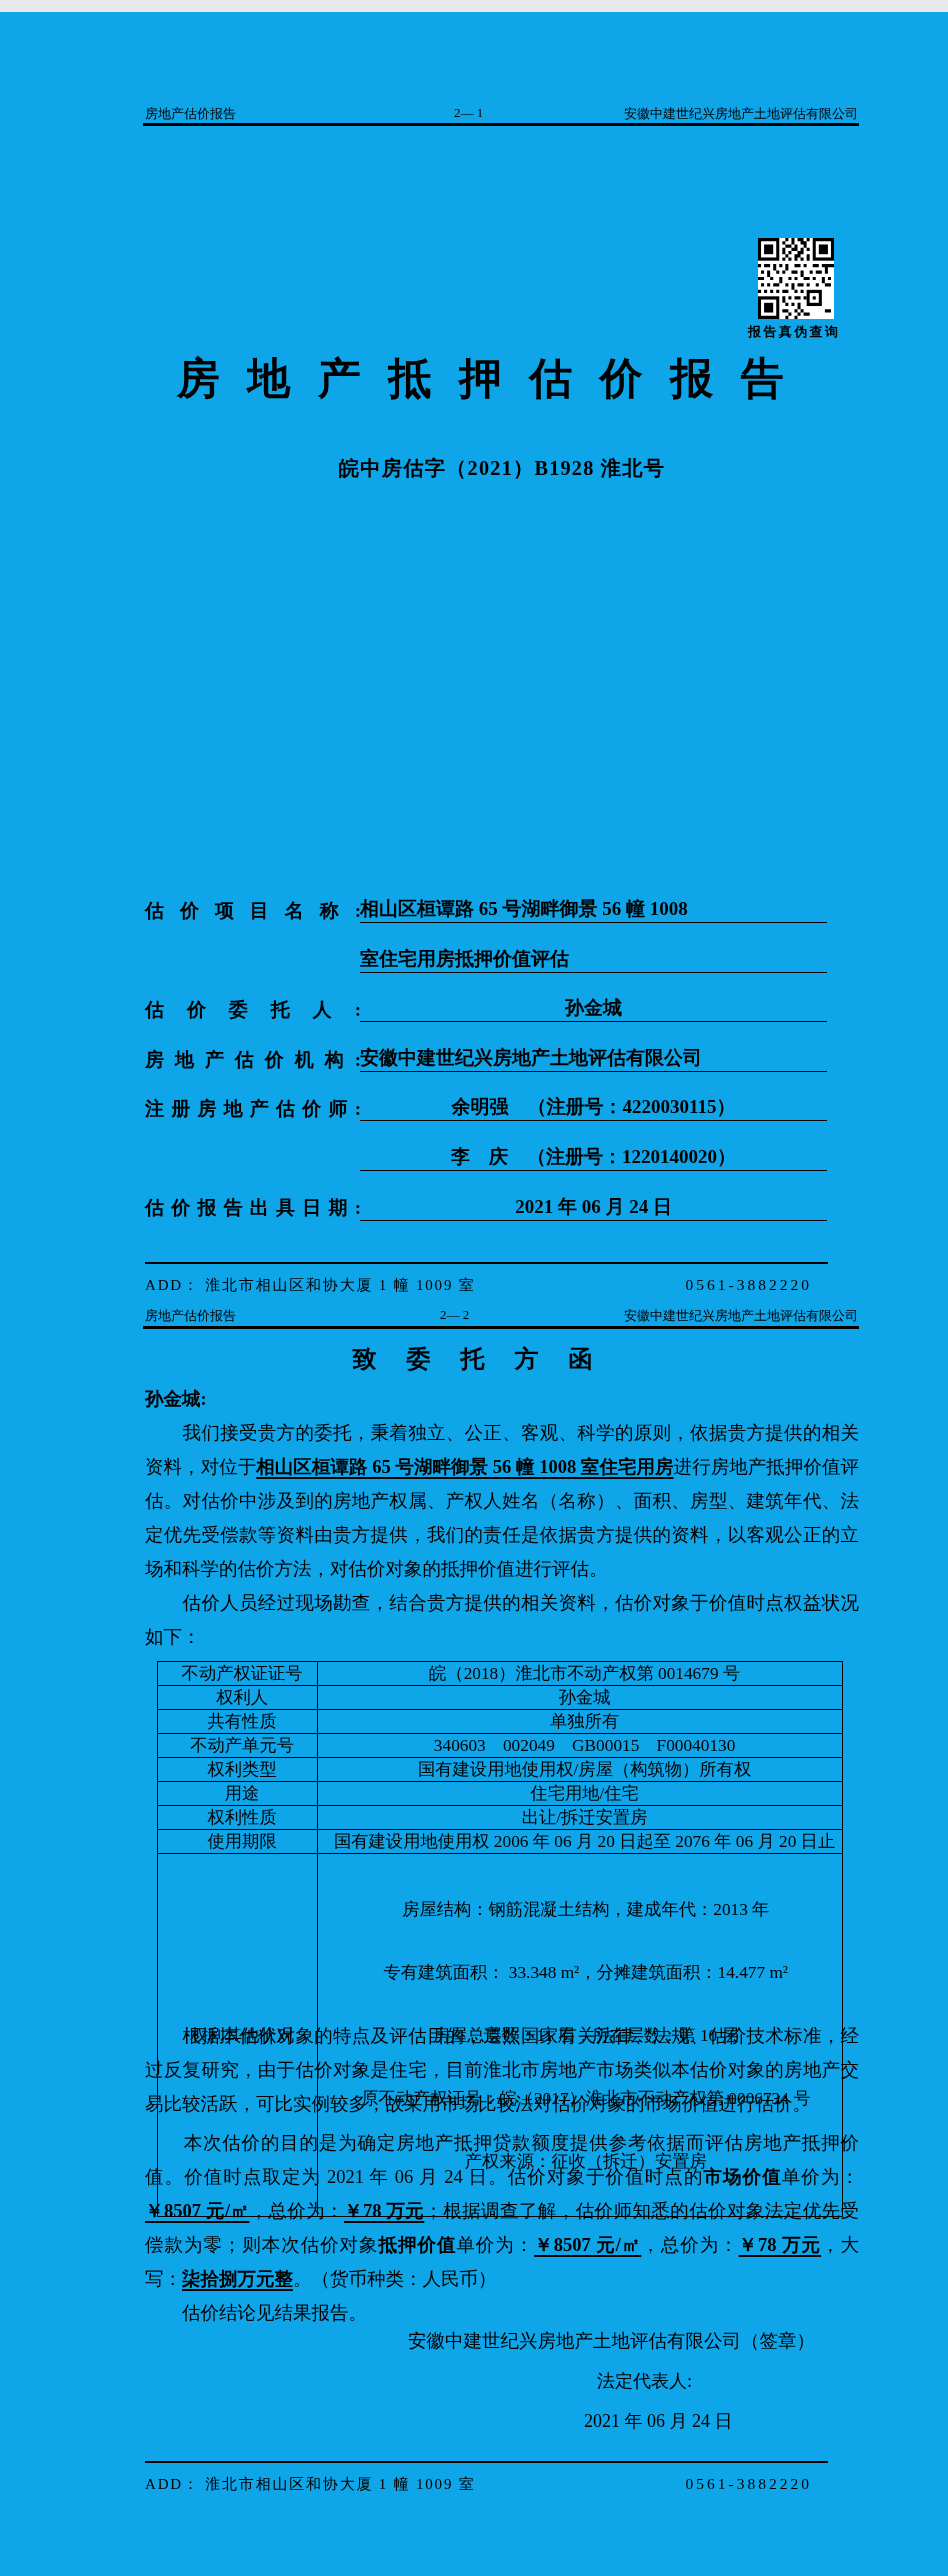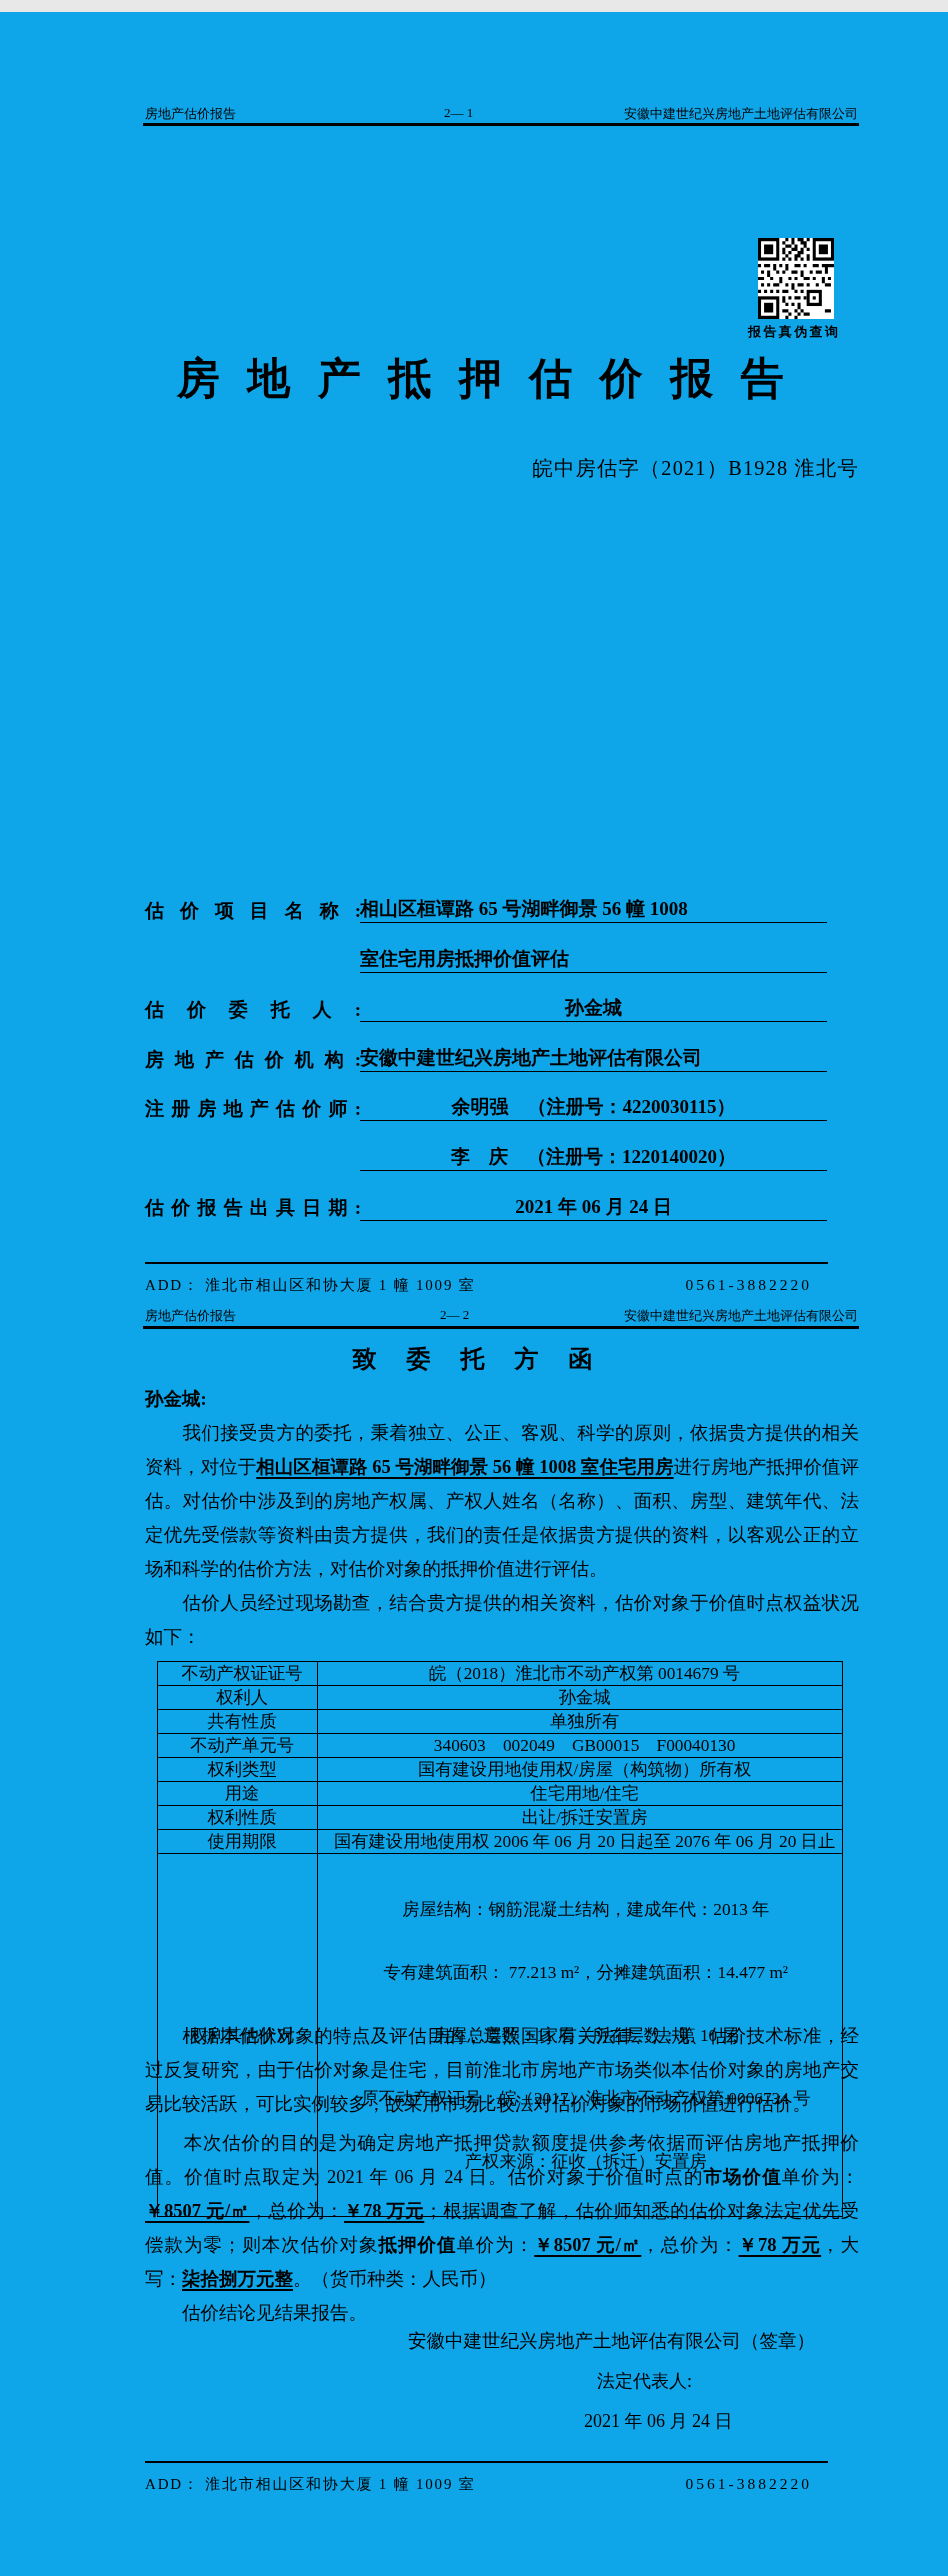--- a/index.html
+++ b/index.html
@@ -20,21 +20,21 @@
   
   .qr-caption{position:absolute;font-size:13px;font-weight:bold;letter-spacing:2.4px;white-space:nowrap;}
   
   .main-title{
     position:absolute;left:137px;top:338px;width:714px;
     font-size:43px;font-weight:bold;letter-spacing:27.5px;text-align:center;
     white-space:nowrap;
   }
   .report-no{
     position:absolute;left:145px;top:442px;width:714px;
-    font-size:20.3px;font-weight:normal;text-align:right;letter-spacing:1.2px;
+    font-size:20.3px;font-weight:bold;text-align:center;letter-spacing:1.2px;
   }
   
   .form-label{
     position:absolute;left:145px;width:216px;height:25px;
     font-size:19px;font-weight:bold;
     text-align:justify;text-align-last:justify;
     white-space:nowrap;
   }
   .form-value{
     position:absolute;left:360px;width:467px;height:27px;
@@ -80,21 +80,21 @@
   .sig-date{position:absolute;left:584px;top:2397px;font-size:18px;white-space:nowrap;}
   .foot-addr{position:absolute;left:145px;font-size:15px;letter-spacing:1.8px;white-space:nowrap;}
   .foot-phone{position:absolute;right:136px;font-size:15.5px;letter-spacing:3px;white-space:nowrap;}
 </style>
 </head>
 <body>
 
 <div class="page">
 
   <div class="hdr" style="left:145px;top:93px;">房地产估价报告</div>
-  <div class="hdr" style="left:444px;top:93px;">2— 1</div>
+  <div class="hdr" style="left:454px;top:93px;">2— 1</div>
   <div class="hdr hdr-right" style="right:90px;top:93px;">安徽中建世纪兴房地产土地评估有限公司</div>
   <div class="rule" style="left:143px;top:111px;width:716px;height:3px;"></div>
 
   <svg class="abs" style="left:758px;top:226px;" width="76" height="81" viewBox="0 0 25 25" preserveAspectRatio="none" aria-hidden="true">
     <rect x="0" y="0" width="25" height="25" fill="#fff"></rect>
 
     <rect x="0" y="0" width="7" height="7" fill="#000"></rect>
       <rect x="1" y="1" width="5" height="5" fill="#fff"></rect>
       <rect x="2" y="2" width="3" height="3" fill="#000"></rect>
     <rect x="18" y="0" width="7" height="7" fill="#000"></rect>
@@ -193,21 +193,21 @@
           <td>出让/拆迁安置房</td>
         </tr>
       <tr class="single">
           <td class="lbl">使用期限</td>
           <td>国有建设用地使用权 2006 年 06 月 20 日起至 2076 年 06 月 20 日止</td>
         </tr>
       <tr>
         <td class="lbl">权利其他状况</td>
         <td class="multi">
           <div>房屋结构：钢筋混凝土结构，建成年代：2013 年</div>
-          <div>专有建筑面积： 77.213 m²，分摊建筑面积：14.477 m²</div>
+          <div>专有建筑面积： 33.348 m²，分摊建筑面积：14.477 m²</div>
           <div>房屋总层数：11 层，所在层数：第 10 层</div>
           <div>原不动产权证号：皖（2017）淮北市不动产权第 0006734 号</div>
           <div>产权来源：征收（拆迁）安置房</div>
         </td>
       </tr>
     </tbody>
   </table>
 
   <div class="bodytext" style="top:2007px;">
     <p><span>　　根据本估价对象的特点及评估目的，遵照国家有关法律、法规、估价技术标准，经过反复研究，由于估价对象是住宅，目前淮北市房地产市场类似本估价对象的房地产交易比较活跃，可比实例较多，故采用市场比较法对估价对象的市场价值进行估价。</span></p>

